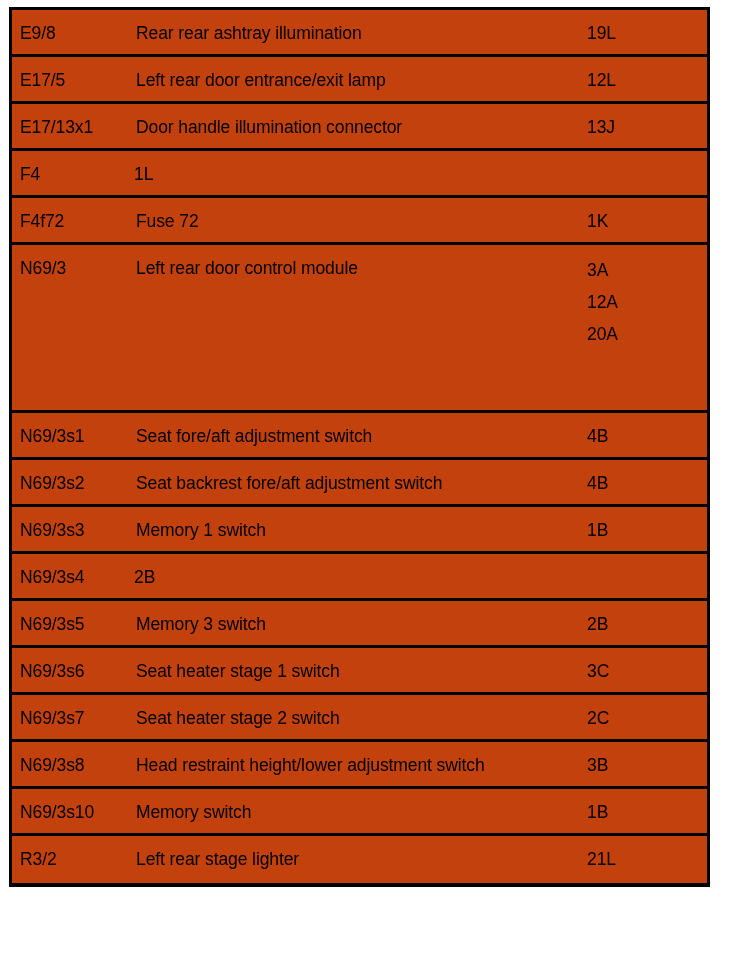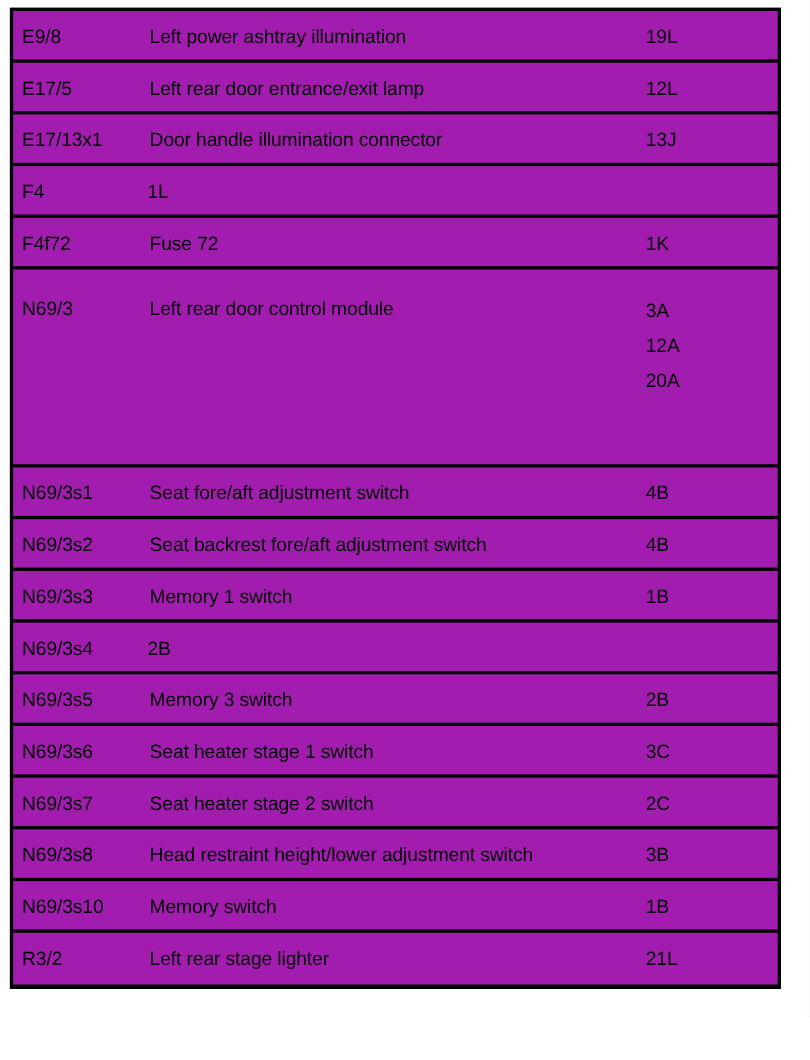--- a/index.html
+++ b/index.html
@@ -26,38 +26,37 @@
 
   
   #component-table {
     position: absolute;
     left: 9px;
     top: 7px;
     width: 701px;      
     border: 3px solid #000000;
     border-bottom-width: 4px;
     box-sizing: border-box;
-    background: #a21caf;
+    background: #c2410c;
   }
 
   .table-row {
     display: flex;
     align-items: flex-start;
     box-sizing: border-box;
     border-bottom: 3px solid #000000;
     height: 47px;
     overflow: hidden;
   }
   .table-row:last-child {
     border-bottom: none;
   }
   
   .table-row.tall {
     height: 168px;
-    margin-top: 12px;
   }
 
   .cell {
     box-sizing: border-box;
     padding-top: 9px;
     font-size: 17.5px;
     line-height: 28px;
     letter-spacing: -0.1px;
     white-space: pre;
   }
@@ -88,21 +87,21 @@
   }
 </style>
 </head>
 <body>
 
 <div id="page">
   <div id="component-table">
 
   <div class="table-row">
         <div class="cell cell-id">E9/8</div>
-        <div class="cell cell-desc">Left power ashtray illumination</div>
+        <div class="cell cell-desc">Rear rear ashtray illumination</div>
         <div class="cell cell-loc">
           <span class="loc-line">19L</span>
         </div>
       </div>
       <div class="table-row">
         <div class="cell cell-id">E17/5</div>
         <div class="cell cell-desc">Left rear door entrance/exit lamp</div>
         <div class="cell cell-loc">
           <span class="loc-line">12L</span>
         </div>

